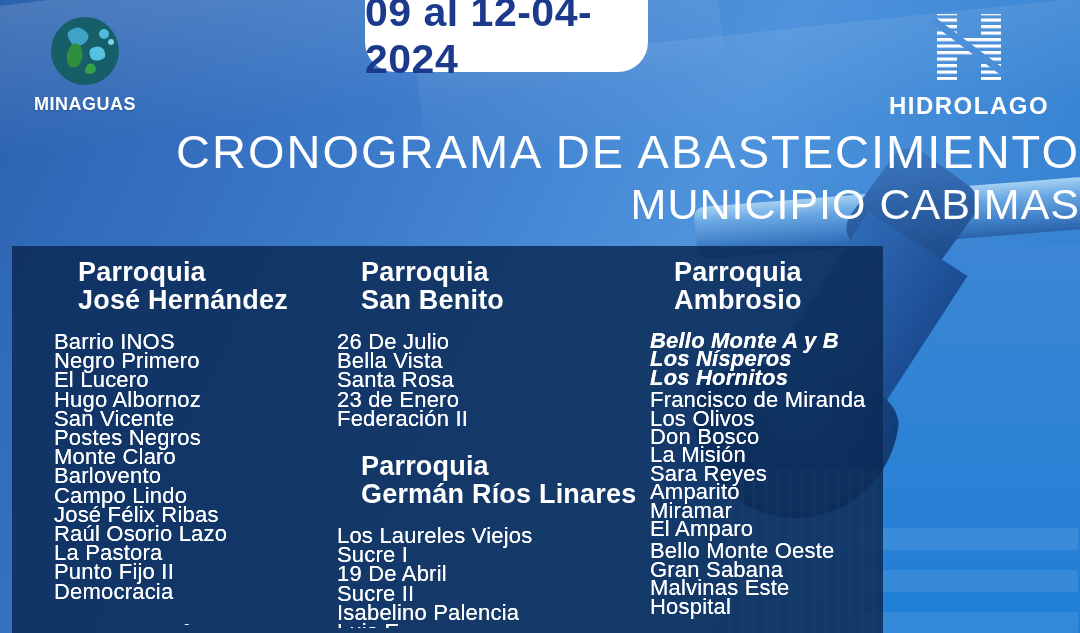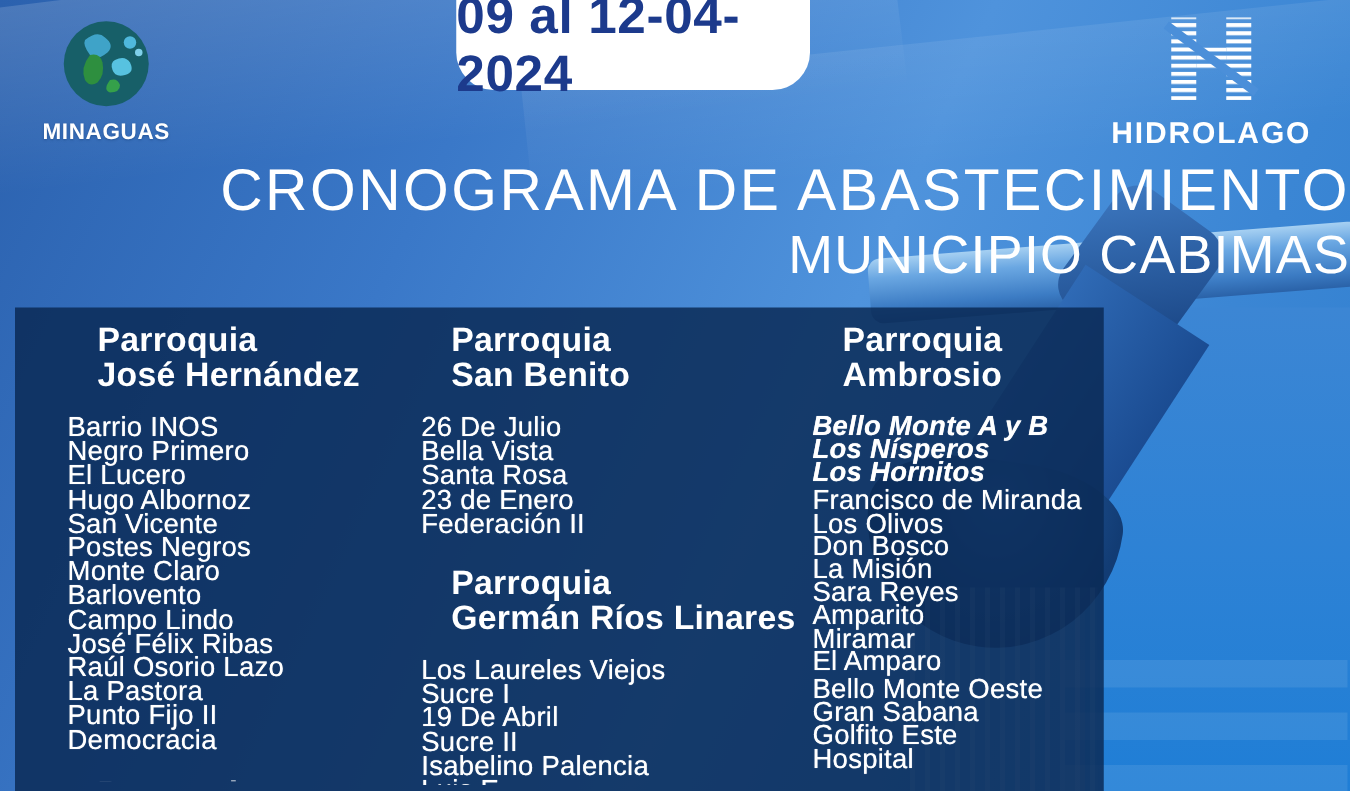--- a/index.html
+++ b/index.html
@@ -187,19 +187,19 @@
           <div class="item gap">Francisco de Miranda</div>
           <div class="item">Los Olivos</div>
           <div class="item">Don Bosco</div>
           <div class="item">La Misión</div>
           <div class="item">Sara Reyes</div>
           <div class="item">Amparito</div>
           <div class="item">Miramar</div>
           <div class="item">El Amparo</div>
           <div class="item gap">Bello Monte Oeste</div>
           <div class="item">Gran Sabana</div>
-          <div class="item">Golfito Este</div>
+          <div class="item">Malvinas Este</div>
           <div class="item">Hospital</div>
         </div>
       </div>
     </div>
 
 </div>
 
 </body></html>

